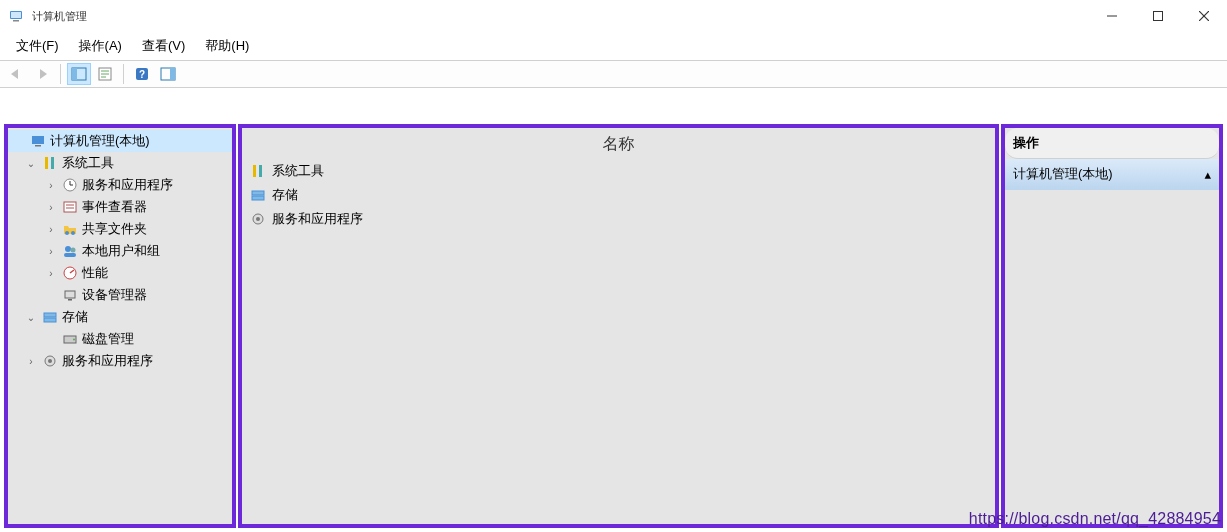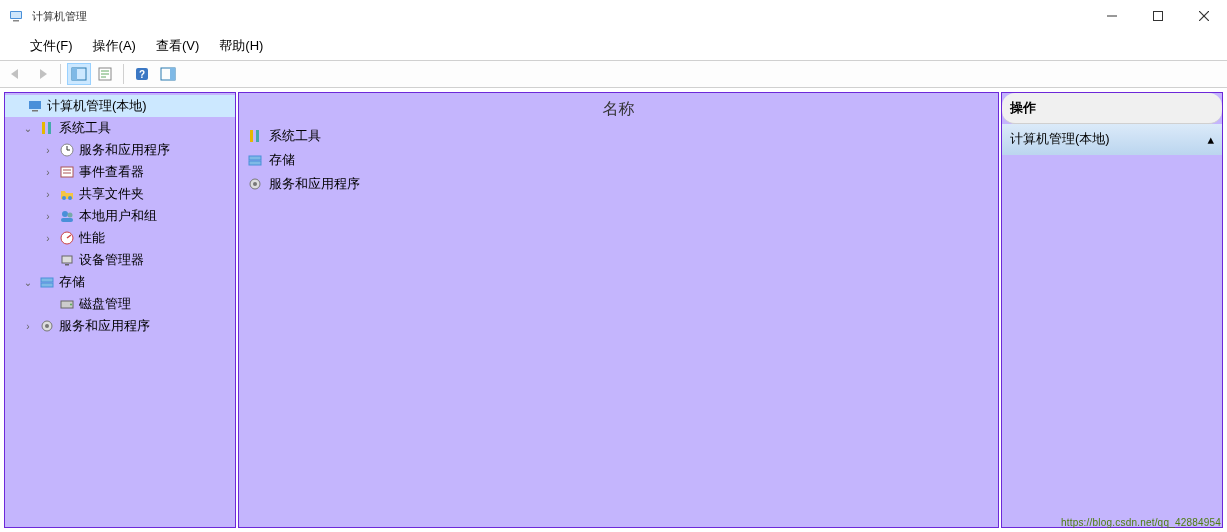--- a/index.html
+++ b/index.html
@@ -24,21 +24,21 @@
 }
 .titlebar .app-icon { width:16px; height:16px; margin-right:8px; display:inline-flex; align-items:center; justify-content:center; }
 .titlebar .title { flex: 1; font-size: 11px; }
 .win-controls { display:flex; }
 .win-btn { width:46px; height:32px; display:flex; align-items:center; justify-content:center; color:#333; }
 
 .menubar {
   height: 28px;
   display:flex;
   align-items:center;
-  padding: 0 20px;
+  padding: 0 6px;
   background:#fff;
 }
 .menu-item { padding: 4px 10px; cursor:default; }
 
 .toolbar {
   height: 28px;
   border-top: 1px solid #d0d0d0;
   border-bottom: 1px solid #d0d0d0;
   display:flex;
   align-items:center;
@@ -56,23 +56,24 @@
 .sep { width:1px; height:20px; background:#d0d0d0; margin:0 4px; }
 
 .content {
   flex:1;
   display:flex;
   padding:4px;
   gap:2px;
   overflow:hidden;
 }
 .pane {
-  border:1px solid #6d28d9;
-  background:#c4b5fd;
+  border:4px solid #6d28d9;
+  background:#e5e5e5;
   overflow:auto;
+  margin-top:32px;
 }
 .tree-pane { width: 232px; }
 .list-pane { flex:1; }
 .action-pane { width: 222px; display:flex; flex-direction:column; }
 
 .list-header {
   font-size:16px;
   padding:6px 8px 4px 8px;
   color:#333;
   text-align:center;
@@ -115,22 +116,22 @@
   padding:6px 8px 6px 24px;
   display:flex;
   justify-content:space-between;
   align-items:center;
 }
 
 .watermark {
   position:absolute;
   right:6px;
   bottom:4px;
-  font-size:10px;
-  color:#4d7c0f;
+  font-size:16px;
+  color:#4c1d95;
   letter-spacing:.2px;
   pointer-events:none;
 }
 </style>
 </head>
 <body>
 
 <div class="titlebar">
   <span class="app-icon">
     <svg width="16" height="16" viewBox="0 0 16 16">

